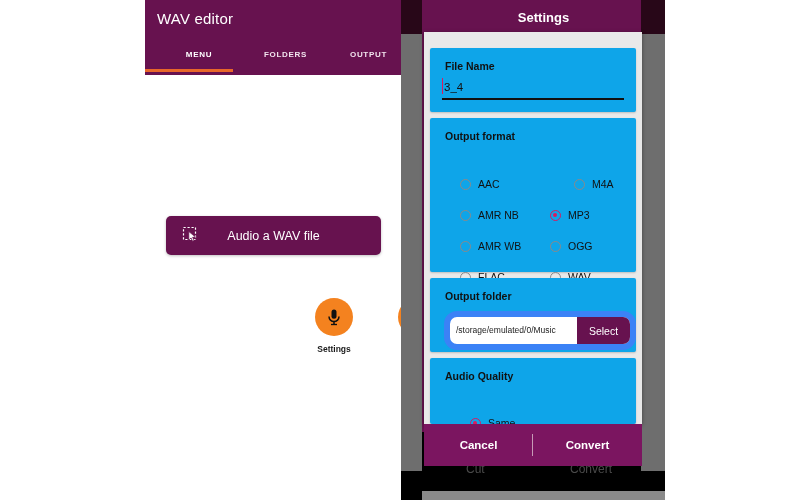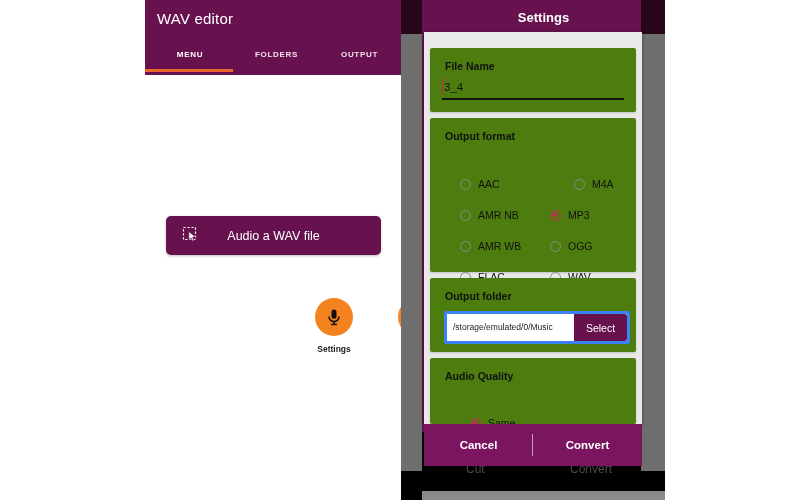--- a/index.html
+++ b/index.html
@@ -42,20 +42,21 @@
   }
   #left-tabbar {
     position: absolute; left: 0; top: 41px; width: 256px; height: 34px;
     background: #67124f;
   }
   .tab {
     position: absolute; top: 9px;
     font-size: 8px; font-weight: 700; color: #f2e4ee;
     letter-spacing: .7px;
     text-align: center;
+    padding-left: 9px;
   }
   #tab-menu    { left: 0px;   width: 90px; color:#ffffff; }
   #tab-folders { left: 90px;  width: 83px; }
   #tab-output  { left: 173px; width: 83px; }
   #tab-indicator {
     position: absolute; left: 0px; top: 28px;
     width: 88px; height: 3px; background: #e8672a;
   }
 
   #select-wav-btn {
@@ -133,21 +134,21 @@
     width: 218px; height: 434px;
   }
   #dialog-body {
     position: absolute; left: 0; top: 0; width: 218px; height: 392px;
     background: #e9e9e9;
     box-shadow: 0 1px 4px rgba(0,0,0,.4);
     overflow: hidden;
   }
   .card {
     position: absolute; left: 6px; width: 206px;
-    background: #4d7c0f; border-radius: 2px;
+    background: #0ea5e9; border-radius: 2px;
     box-shadow: 0 1px 2px rgba(0,0,0,.18);
   }
   #card-filename { top: 16px;  height: 64px; }
   #card-format   { top: 86px;  height: 154px; }
   #card-folder   { top: 246px; height: 74px; }
   #card-quality  { top: 326px; height: 66px; }
 
   .card-title {
     position: absolute; left: 15px; top: 12px;
     font-size: 10.5px; font-weight: 700; color: #111111;
@@ -179,21 +180,21 @@
     left: 2px; top: 2px; width: 4px; height: 4px;
     border-radius: 50%; background: #d81b60;
   }
   .radio-label {
     margin-left: 7px; font-size: 10.5px; color: #111111;
   }
 
   #folder-input-wrap {
     position: absolute; left: 14px; top: 33px;
     width: 180px; height: 27px;
-    border: 3px solid #3b82f6; border-radius: 2px;
+    border: 6px solid #3b82f6; border-radius: 13px;
     background: #ffffff; overflow: hidden;
   }
   #folder-path {
     position: absolute; left: 6px; top: 8px;
     font-size: 8.5px; color: #222222; white-space: nowrap;
   }
   #folder-select-btn {
     position: absolute; right: 0px; top: 0px;
     width: 53px; height: 27px; background: #67124f;
     border-radius: 0 2px 2px 0;

